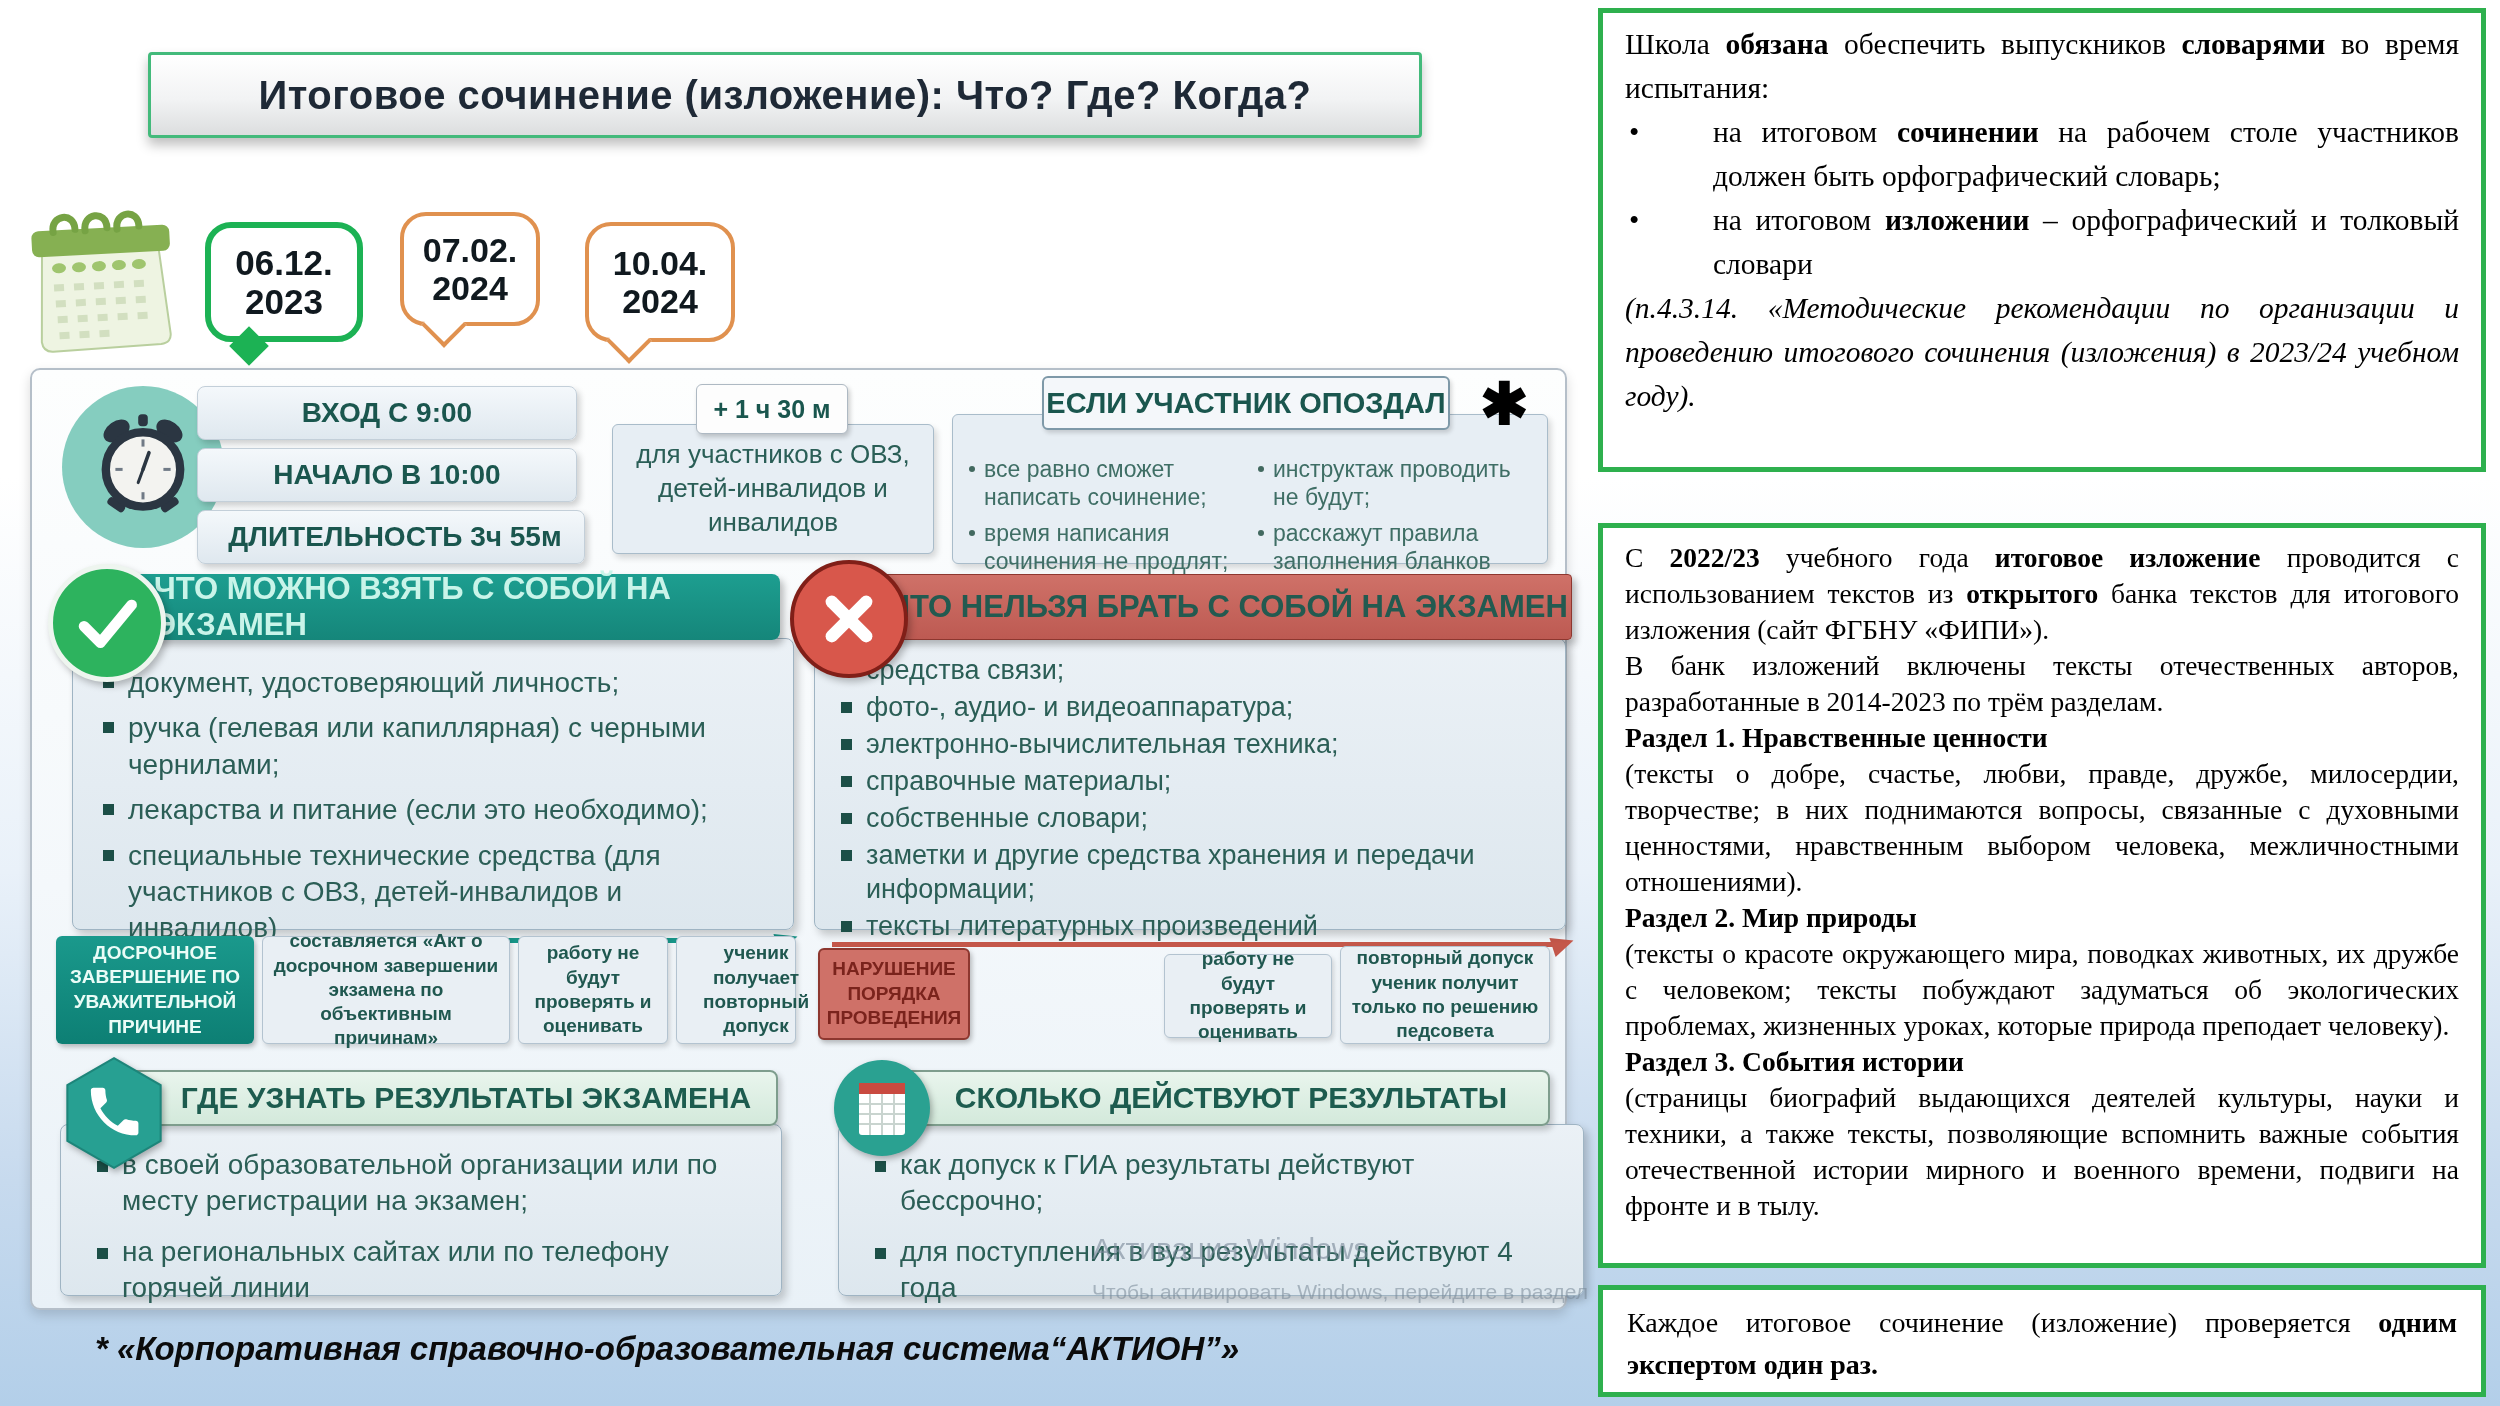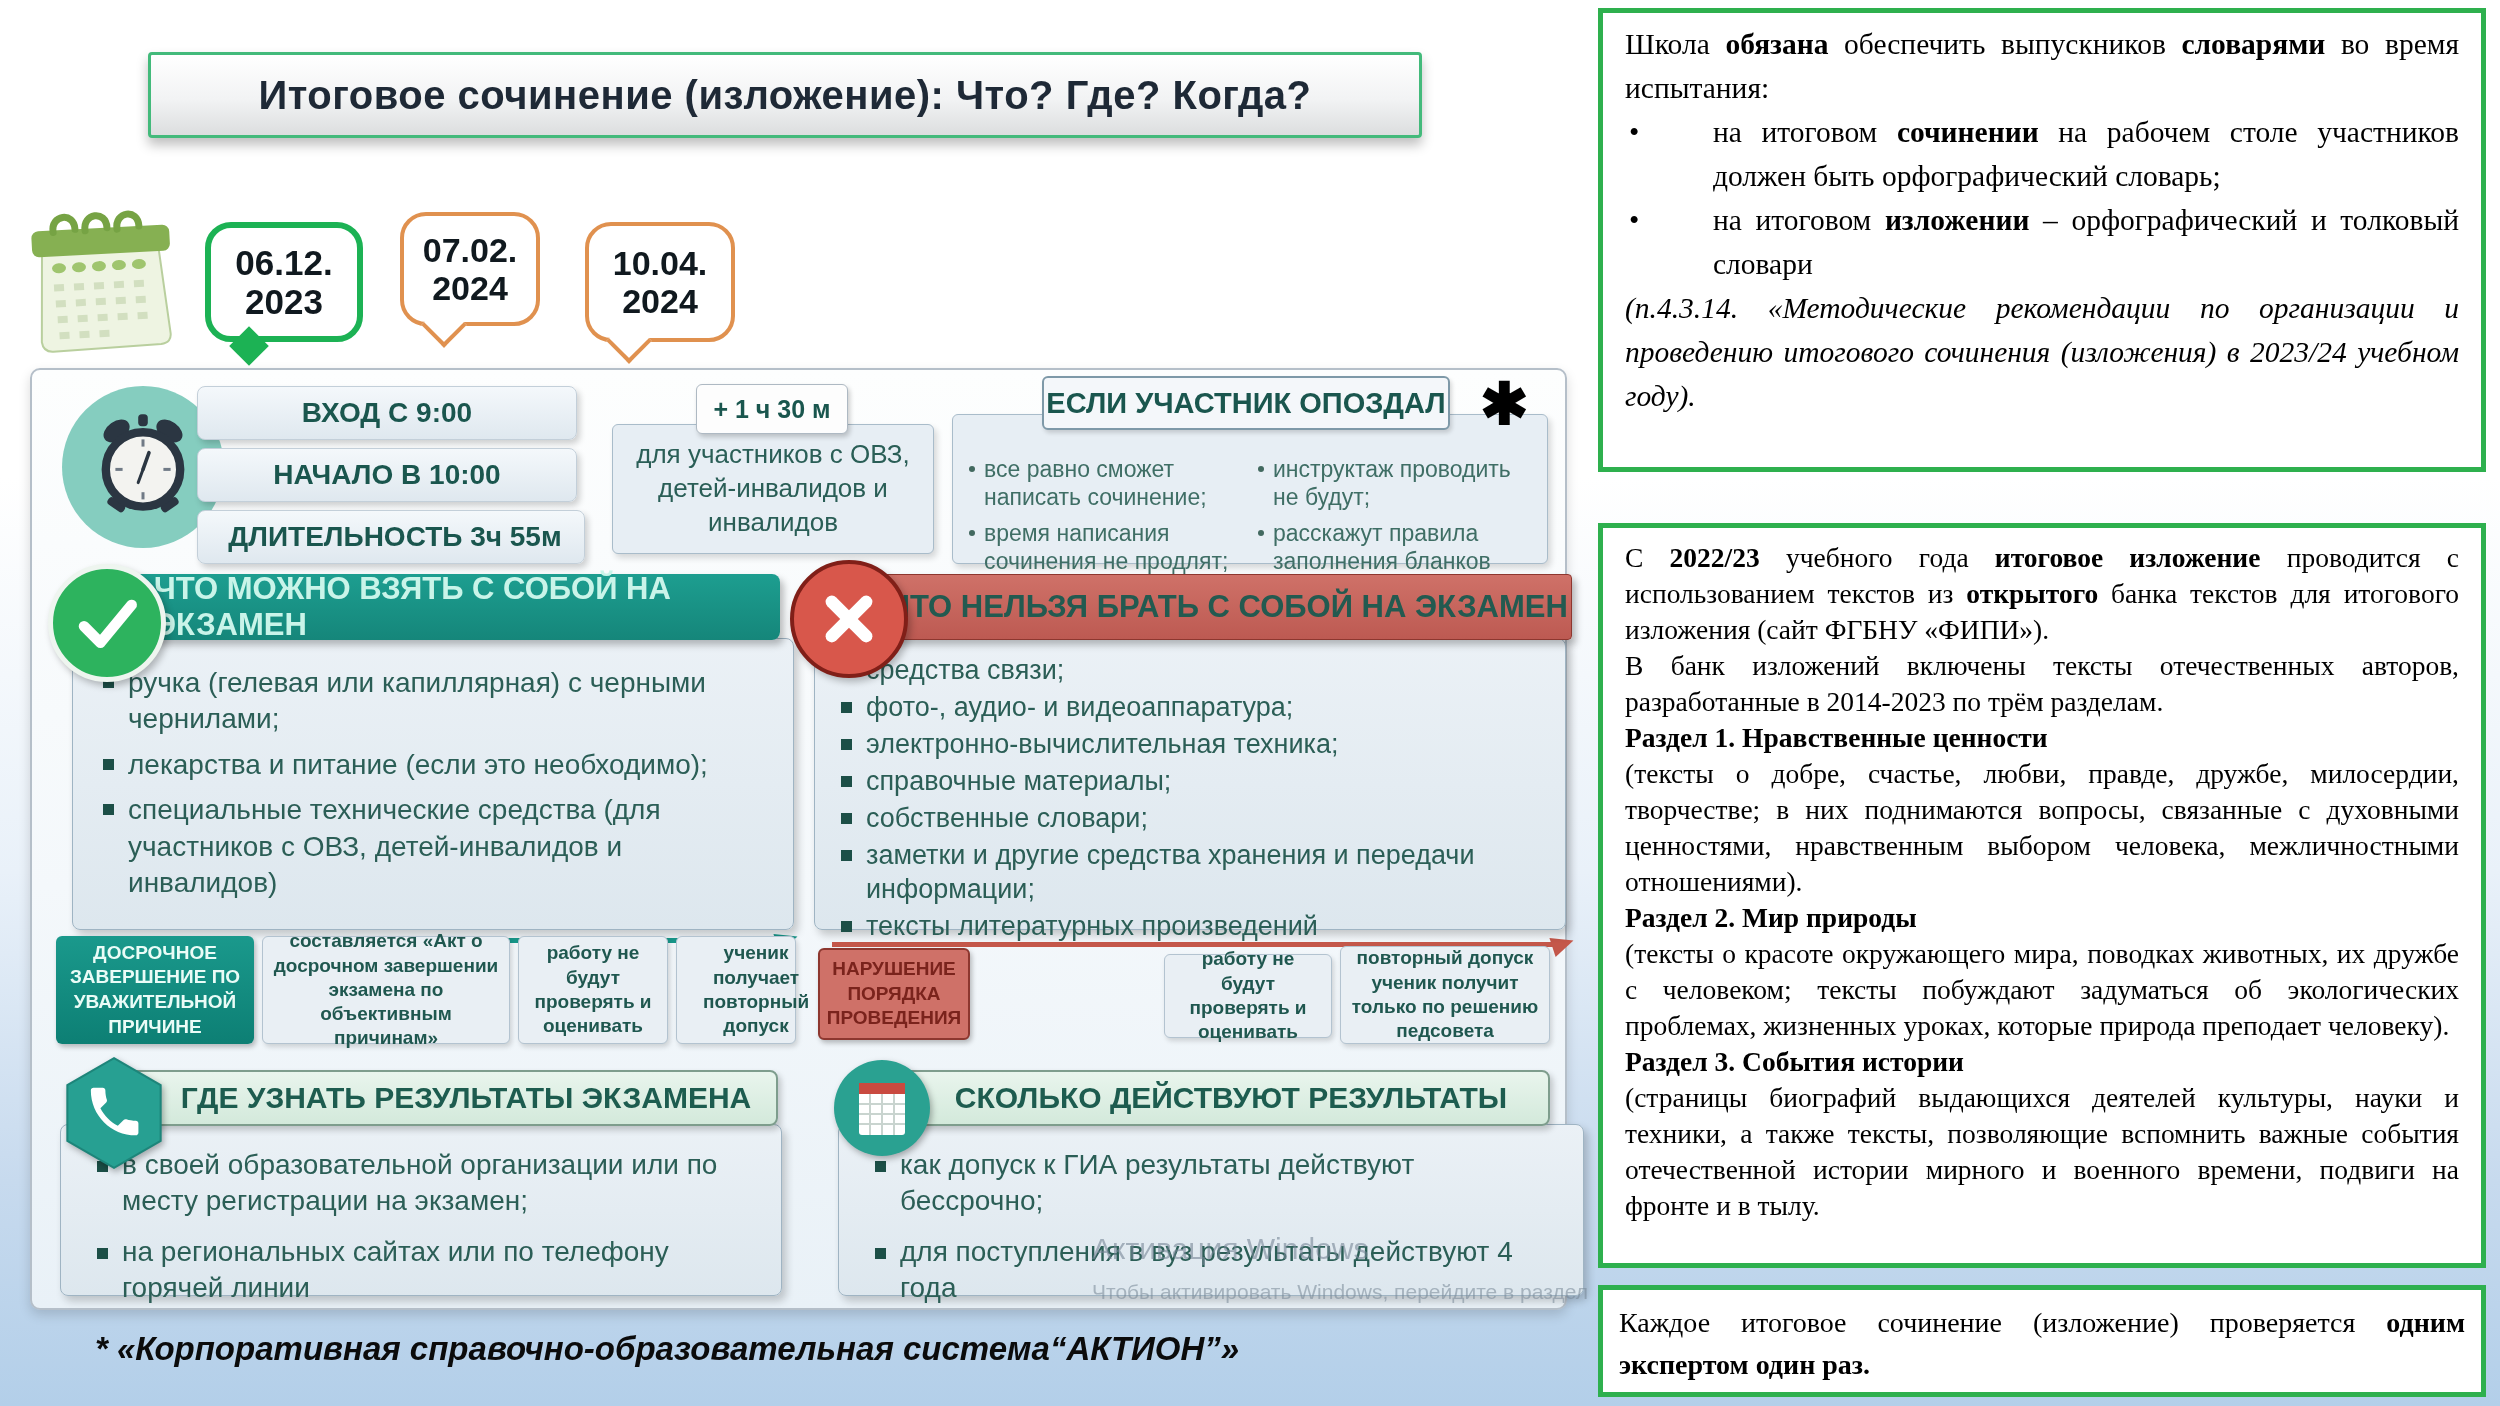--- a/index.html
+++ b/index.html
@@ -126,21 +126,21 @@
   .body-validity{left:806px;top:754px;width:746px;height:172px;padding:22px 30px 0 36px;}
   .body-where .li,.body-validity .li{margin-bottom:14px;}
   .body-where .li-text,.body-validity .li-text{font-size:28px;color:#2b5e56;line-height:1.3;}
   .body-where .li-bullet,.body-validity .li-bullet{margin-top:14px;}
 
   
   .rp-box{position:absolute;left:1598px;width:888px;border:5px solid #2eb04e;background:#fff;
     box-sizing:border-box;font-family:"Liberation Serif",serif;color:#000;}
   .rp1{top:8px;height:464px;padding:10px 22px;font-size:29.5px;line-height:1.49;}
   .rp2{top:523px;height:745px;padding:12px 22px;font-size:27.5px;line-height:1.31;}
-  .rp3{top:1285px;height:112px;padding:12px 16px;font-size:28px;line-height:1.5;}
+  .rp3{top:1285px;height:112px;padding:12px 24px;font-size:28px;line-height:1.5;}
   .rp-para{display:flex;text-align:justify;justify-content:center;}
   .rp-para .rp-body{flex:1;}
   .rp-dot{flex:0 0 88px;width:88px;padding-left:4px;box-sizing:border-box;}
   .rp-h .rp-body{text-align:left;}
 
   
   .footnote{position:absolute;left:95px;top:1330px;font-size:33px;font-weight:bold;font-style:italic;color:#0b0b0b;}
   .wm1{position:absolute;left:1092px;top:1232px;font-size:30px;color:rgba(118,134,150,.6);z-index:10;}
   .wm2{position:absolute;left:1092px;top:1280px;font-size:21px;color:rgba(118,134,150,.55);z-index:10;}
 </style>
@@ -260,20 +260,24 @@
 
     <div class="badge check-badge">
       <svg width="82" height="82" viewBox="0 0 100 100">
           <polyline points="22,54 42,74 80,28" fill="none" stroke="#fff" stroke-width="13" stroke-linecap="round" stroke-linejoin="round"></polyline>
         </svg>
     </div>
     <div class="sec-head head-allowed">ЧТО МОЖНО ВЗЯТЬ С СОБОЙ НА ЭКЗАМЕН</div>
     <div class="sec-body body-allowed">
         <div class="li">
           <span class="li-bullet"></span>
+          <span class="li-text">документ, удостоверяющий личность;</span>
+        </div>
+        <div class="li">
+          <span class="li-bullet"></span>
           <span class="li-text">ручка (гелевая или капиллярная) с черными чернилами;</span>
         </div>
         <div class="li">
           <span class="li-bullet"></span>
           <span class="li-text">лекарства и питание (если это необходимо);</span>
         </div>
         <div class="li">
           <span class="li-bullet"></span>
           <span class="li-text">специальные технические средства (для участников с ОВЗ, детей-инвалидов и инвалидов)</span>
         </div>

